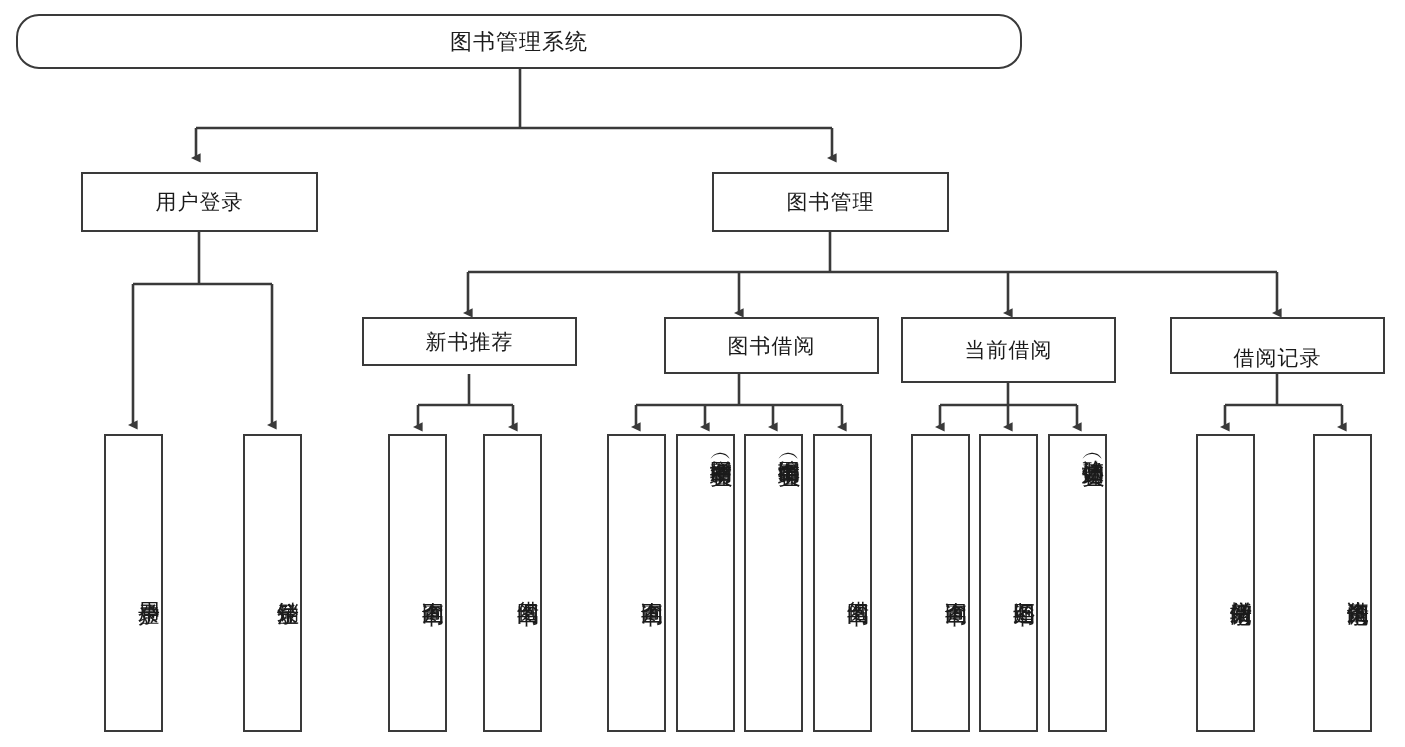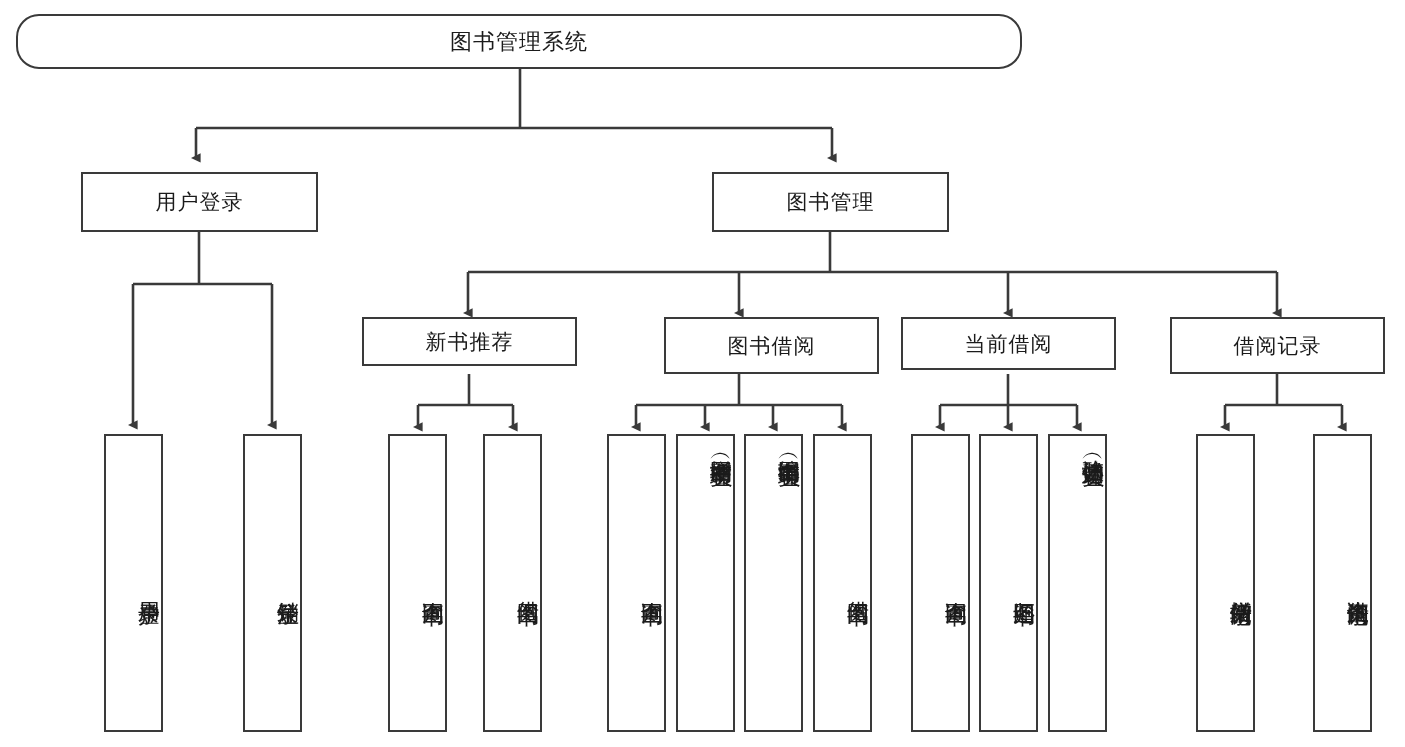--- a/index.html
+++ b/index.html
@@ -141,24 +141,24 @@
   <div class="node node-h" style="left:712px; top:172px; width:237px; height:60px;text-align:right;">
     <span>图书管理</span>
   </div>
 
   <div class="node node-h" style="left:362px; top:317px; width:215px; height:49px;">
     <span>新书推荐</span>
   </div>
   <div class="node node-h" style="left:632px; top:317px; width:215px; height:57px;margin-left:32px;">
     <span>图书借阅</span>
   </div>
-  <div class="node node-h" style="left:901px; top:317px; width:215px; height:53px;">
+  <div class="node node-h" style="left:901px; top:317px; width:215px; height:66px;">
     <span>当前借阅</span>
   </div>
-  <div class="node node-h" style="left:1170px; top:317px; width:215px; height:57px;">
+  <div class="node node-h" style="left:1170px; top:317px; width:215px; height:57px;align-items:flex-end;">
     <span>借阅记录</span>
   </div>
 
   <div class="node node-v center-text" style="left:104px; top:434px; width:59px; height:298px;">
     <span class="vlabel">用户登录</span>
   </div>
   <div class="node node-v center-text" style="left:243px; top:434px; width:59px; height:298px;">
     <span class="vlabel">注销登录</span>
   </div>
 

